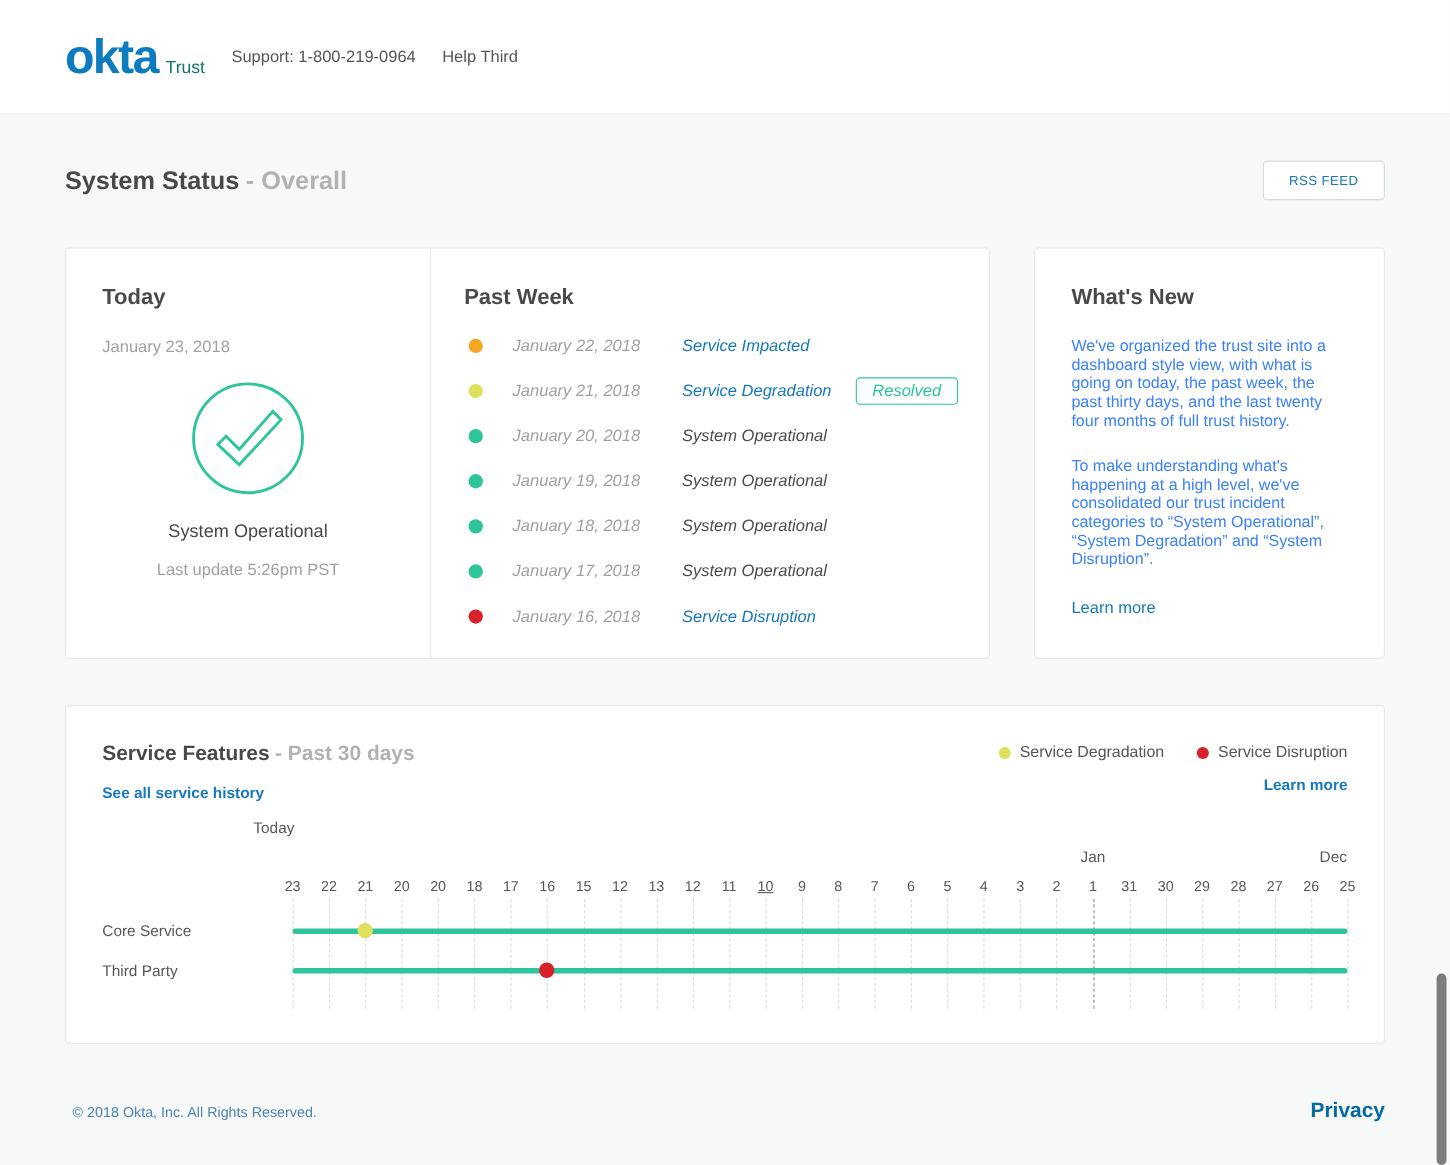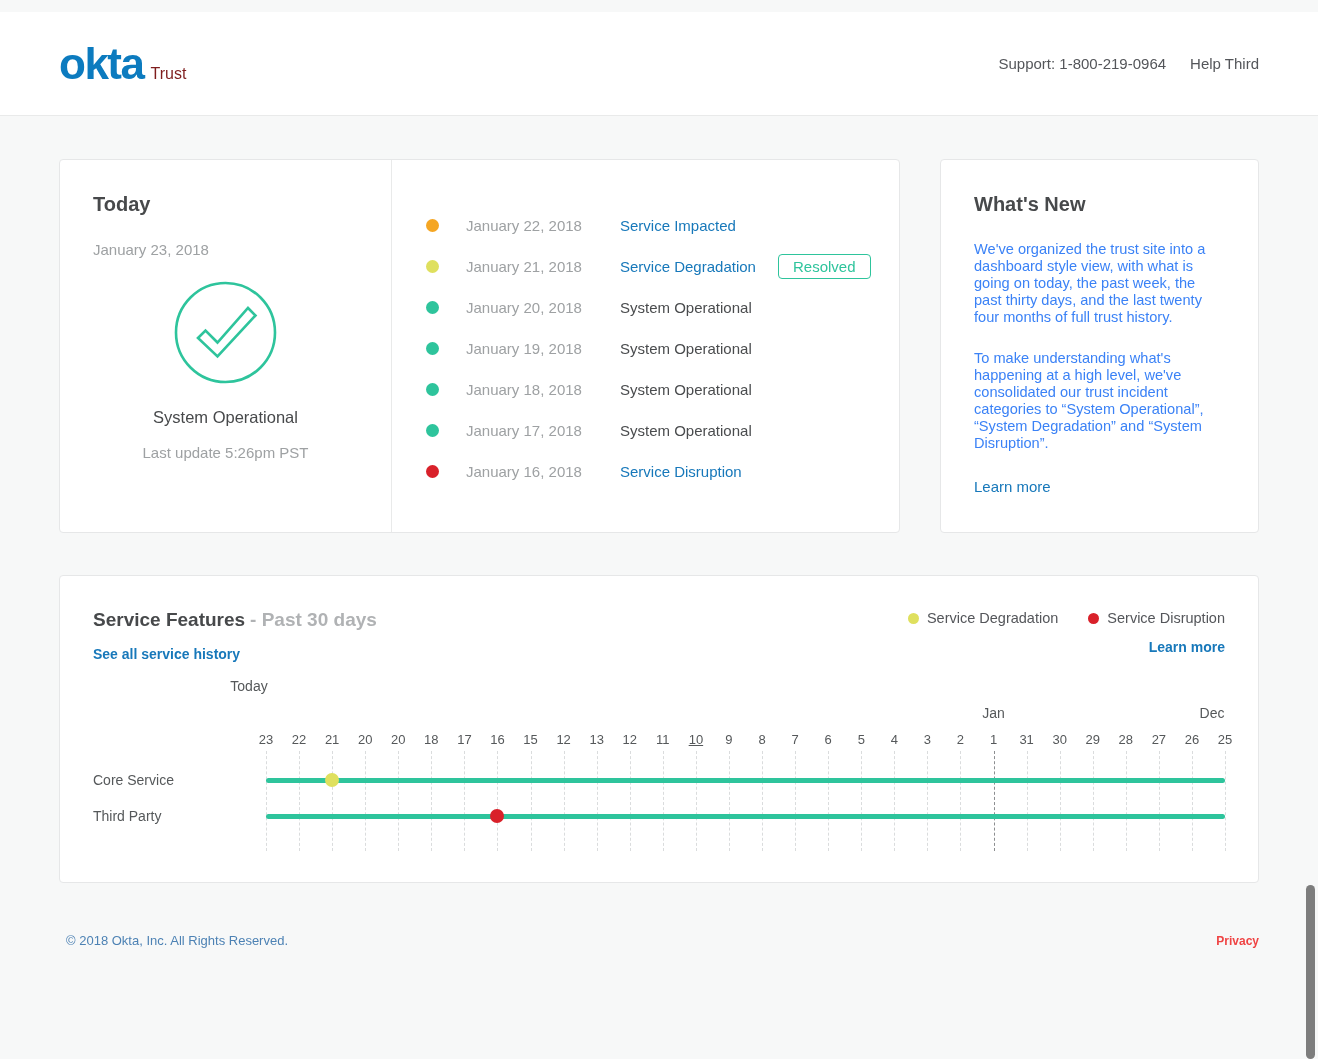--- a/index.html
+++ b/index.html
@@ -2,24 +2,24 @@
 <html><head>
 <meta charset="utf-8">
 <style>
   * { box-sizing: border-box; margin: 0; padding: 0; }
   html, body { background:#F7F8F8; }
   body { font-family: "Liberation Sans", "DejaVu Sans", sans-serif; }
   .viewport { width:1318px; height:1059px; position:relative; overflow:hidden; background:#F7F8F8; }
 
   
   .site-header { height:104px; background:#FFFFFF; border-bottom:1px solid #E9EAEA; }
-  .header-inner { width:1200px; margin:12px auto; height:100%; display:flex; justify-content:space-between; align-items:center; }
+  .header-inner { width:1200px; margin:0 auto; height:100%; display:flex; align-items:center; }
   .logo-block { display:flex; align-items:baseline; }
   .logo-okta { font-size:44px; font-weight:700; color:#0C7BBF; letter-spacing:-1.5px; line-height:1; }
-  .logo-suffix { font-size:16px; color:#7f1d1d; margin-left:7px; }
+  .logo-suffix { font-size:16px; color:#0f766e; margin-left:7px; }
   .header-nav { display:flex; align-items:center; font-size:15px; color:#54565A; }
   .header-nav .nav-item { margin-left:24px; }
   .header-nav .nav-item.linkish { cursor:pointer; }
 
   
   .main { width:1200px; margin:0 auto; }
   .title-row { margin-top:42px; display:flex; justify-content:space-between; align-items:center; }
   .page-title { font-size:23px; font-weight:700; color:#47494B; }
   .page-title .suffix { font-weight:600; color:#B0B2B4; margin-left:6px; }
   .rss-button { background:#FFF; border:1px solid #D5DADE; border-radius:4px; color:#1778BA;
@@ -32,21 +32,21 @@
 
   
   .today-section { width:332px; border-right:1px solid #E9EAEA; padding:33px; }
   .today-date { margin-top:25px; font-size:15px; color:#9EA1A3; }
   .check-svg { display:block; margin:23px auto 0; }
   .today-status { margin-top:24px; text-align:center; font-size:16.5px; color:#47494B; }
   .today-update { margin-top:17px; text-align:center; font-size:15px; color:#9EA1A3; }
 
   
   .pastweek-section { flex:1; padding:33px 0 0 30px; }
-  .pw-rows { margin-top:12px; }
+  .pw-rows { margin-top:12px;font-style:italic; }
   .pw-row { height:41px; display:flex; align-items:center; padding-left:4px; }
   .pw-dot { width:13px; height:13px; border-radius:50%; flex:none; }
   .pw-date { margin-left:27px; width:154px; font-size:15px; color:#9EA1A3; }
   .pw-status { width:158px; font-size:15px; color:#4A4C4E; }
   .pw-status.link { color:#1778BA; cursor:pointer; }
   .resolved-badge { border:1px solid #2EC49C; color:#2EC49C; border-radius:4px; font-size:15px; padding:3px 14px; background:#FFF; cursor:pointer; }
 
   
   .whatsnew-card { width:319px; height:374px; margin-left:40px; padding:33px; }
   .wn-para { margin-top:25px; width:252px; font-size:14.6px; line-height:17px; color:#3b82f6; }
@@ -70,21 +70,21 @@
   .tick-label { position:absolute; width:30px; text-align:center; top:54px; font-size:13px; color:#55585A; }
   .gridline { position:absolute; width:0; top:73px; height:100px; border-left:1px dashed #DADCDD; }
   .gridline.dark { border-left:1px dashed #8C8E90; }
   .row-label { position:absolute; left:33px; font-size:14px; color:#55585A; }
   .tl-bar { position:absolute; height:5px; border-radius:2.5px; }
   .tl-dot { position:absolute; width:14px; height:14px; border-radius:50%; cursor:pointer; }
 
   
   .footer { width:1200px; margin:50px auto 0; display:flex; justify-content:space-between; align-items:baseline;gap:15px; }
   .footer-copy { margin-left:7px; font-size:13px; color:#4D82B4; }
-  .footer-privacy { font-size:12px; font-weight:700; color:#ef4444; cursor:pointer; }
+  .footer-privacy { font-size:19px; font-weight:700; color:#0369a1; cursor:pointer; }
 
   
   .scrollbar-thumb { position:absolute; right:3px; top:885px; width:9px; height:174px; border-radius:4.5px; background:#7D7D7D; }
 </style>
 </head>
 <body>
 
 <div class="viewport">
 
   <div class="site-header">
@@ -95,36 +95,43 @@
       </div>
       <div class="header-nav">
         <span class="nav-item">Support: 1-800-219-0964</span>
         <span class="nav-item linkish">Help Third</span>
       </div>
     </div>
   </div>
 
   <div class="main">
 
+    <div class="title-row">
+      <h1 class="page-title">
+        <span>System Status</span><span class="suffix">- Overall</span>
+      </h1>
+      <button class="rss-button">RSS FEED</button>
+    </div>
 
     <div class="cards-row">
       <div class="card combined-card">
 
         <div class="today-section">
           <div class="card-title">Today</div>
           <div class="today-date">January 23, 2018</div>
           <svg class="check-svg" width="103" height="103" viewBox="0 0 103 103">
             <circle cx="51.5" cy="51.5" r="49.5" fill="none" stroke="#2EC49C" stroke-width="2.6"></circle>
             <polygon points="24,57 31.5,49.5 43.5,61.5 74,27 81.5,34.5 43.5,75.5" fill="#FFFFFF" stroke="#2EC49C" stroke-width="2.6" stroke-linejoin="miter"></polygon>
           </svg>
           <div class="today-status">System Operational</div>
           <div class="today-update">Last update 5:26pm PST</div>
         </div>
 
         <div class="pastweek-section">
+          <div class="card-title">Past Week</div>
           <div class="pw-rows">
               <div class="pw-row">
                 <span class="pw-dot" style="background: rgb(245, 166, 35);"></span>
                 <span class="pw-date">January 22, 2018</span>
                 <span class="pw-status link">Service Impacted</span>
               </div>
               <div class="pw-row">
                 <span class="pw-dot" style="background: rgb(223, 224, 94);"></span>
                 <span class="pw-date">January 21, 2018</span>
                 <span class="pw-status link">Service Degradation</span>

